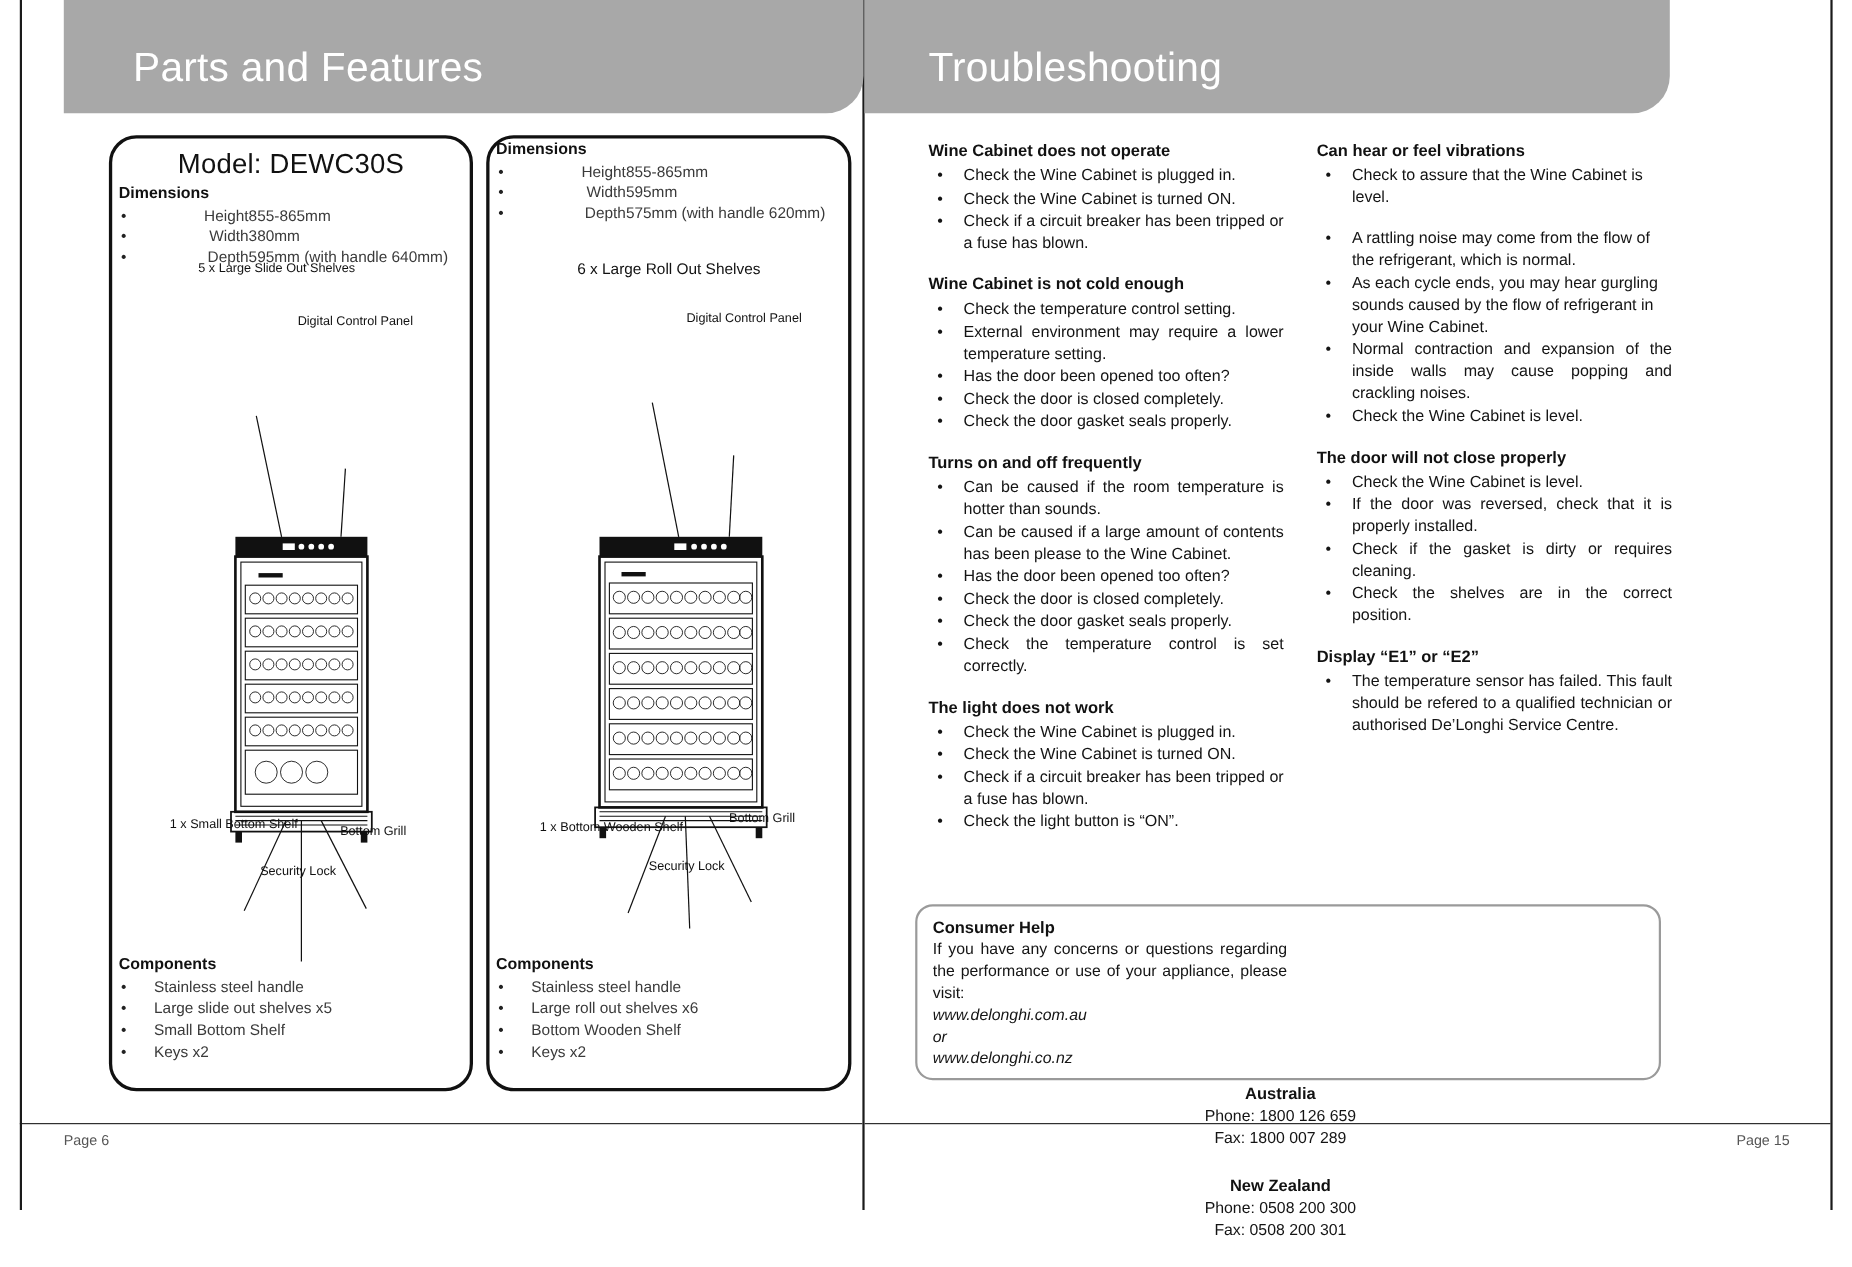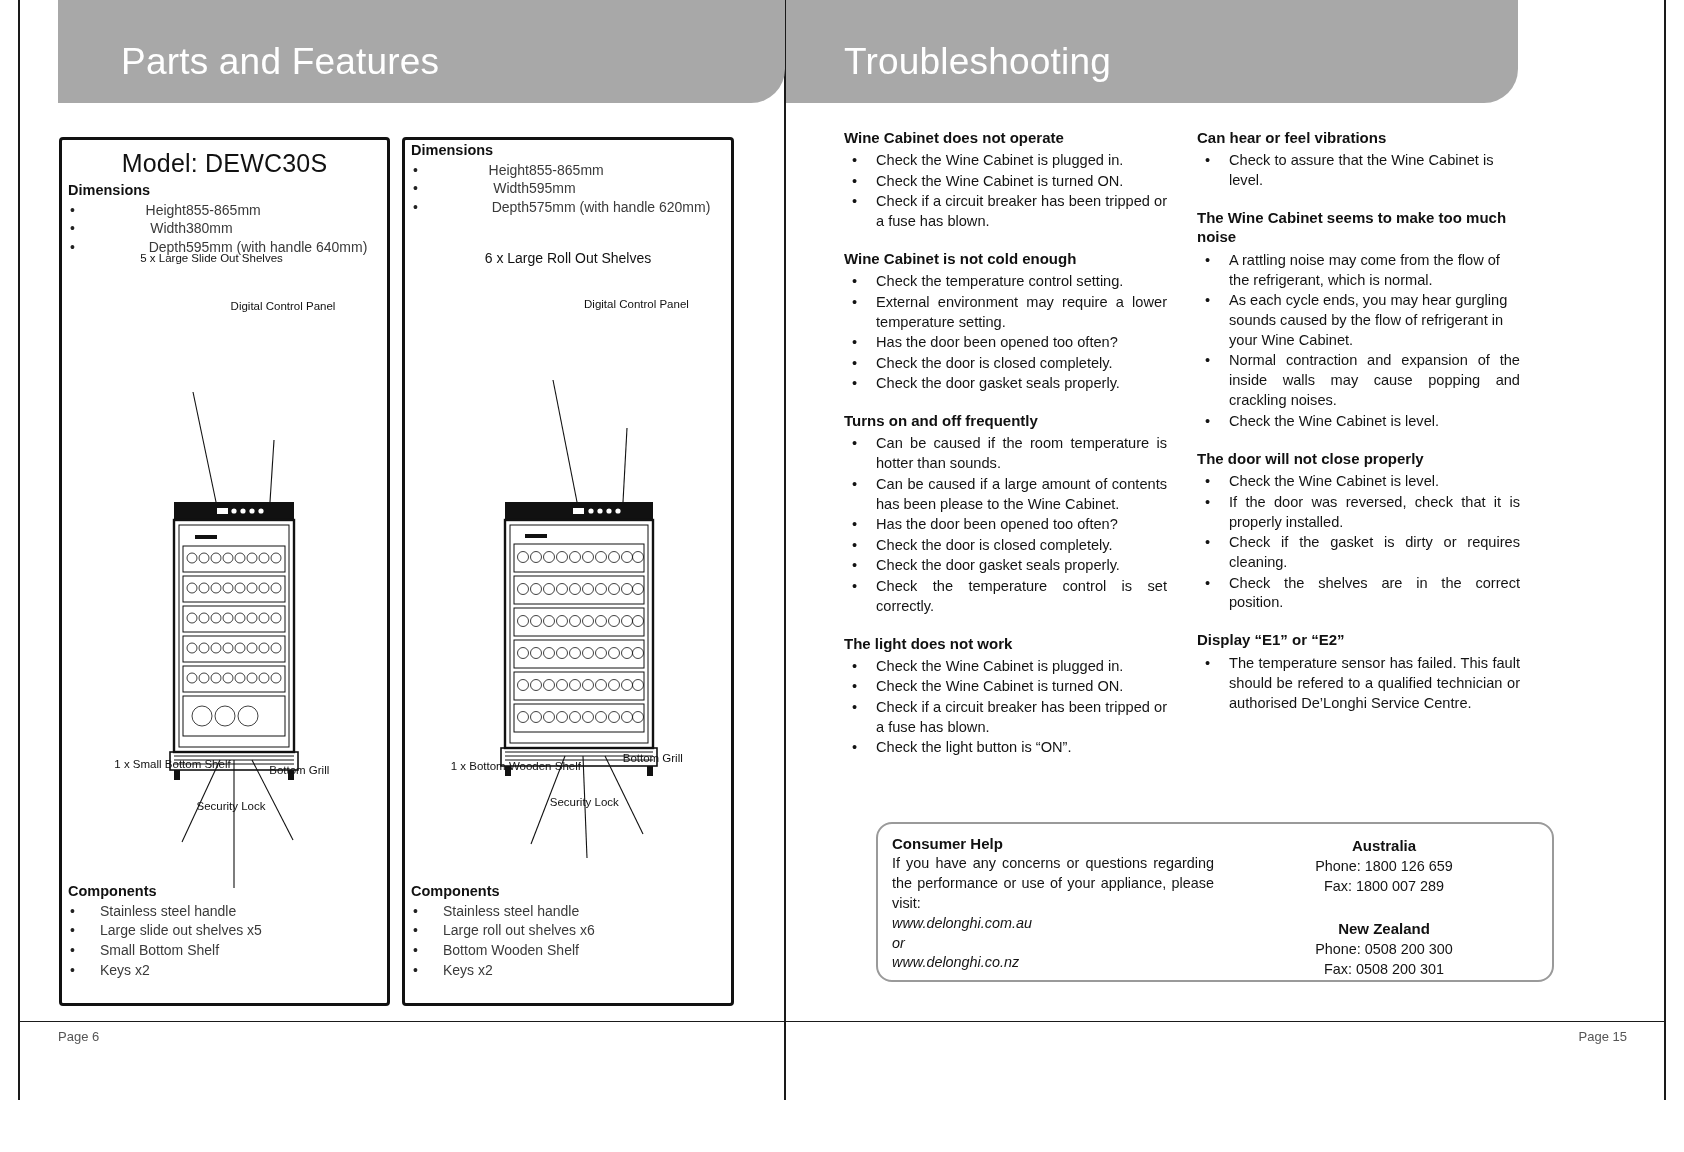--- a/index.html
+++ b/index.html
@@ -51,25 +51,26 @@
     font-weight: 300;
     letter-spacing: 0.2px;
     white-space: nowrap;
   }
   .banner.left  .banner-title { left: 63px; }
   .banner.right .banner-title { left: 58px; }
 
   
   .model-box {
     position: absolute;
-    top: 137px;
+    top: 123px;
     height: 869px;
     border: 3px solid #111;
-    border-radius: 4px;
+    border-radius: 25px;
     background: #fff;
+    margin-left: 40px;
   }
   .model-box.box-a { left: 59px;  width: 331px; }
   .model-box.box-b { left: 402px; width: 332px; }
 
   .model-title {
     text-align: center;
     font-size: 25px;
     font-weight: 400;
     color: #111;
     margin: 9px 0 4px 0;
@@ -134,28 +135,29 @@
     line-height: 1.37;
     margin-bottom: 0.5px;
   }
   .ts-item .bullet { width: 32px; flex: none; text-align: left; padding-left: 8px; }
   .ts-item .txt { flex: 1; text-align: justify; }
   .ts-item.nojust .txt { text-align: left; }
 
   
   .help-box {
     position: absolute;
-    left: 876px;
+    left: 832px;
     top: 822px;
     width: 678px;
     height: 160px;
     border: 2px solid #9a9a9a;
     border-radius: 16px;
     background: #fff;
     display: flex;
+    flex-direction: column;
   }
   .help-left  { width: 352px; padding: 11px 0 0 14px; }
   .help-right { flex: 1; padding: 11px 14px 0 0; text-align: center; }
   .help-title {
     font-size: 15px; font-weight: bold; color: #111; margin-bottom: 2px;
   }
   .help-p {
     font-size: 14.4px; color: #141414; line-height: 1.38; text-align: justify;
     margin: 0; width: 322px;
   }
@@ -608,21 +610,20 @@
         <div class="ts-h">Can hear or feel vibrations</div>
         <ul class="ts-list">
           <li class="ts-item nojust">
             <span class="bullet">•</span>
             <span class="txt">Check to assure that the Wine Cabinet is level.</span>
           </li>
         </ul>
       </div>
 
       <div class="ts-group">
-        <div class="ts-h">The Wine Cabinet seems to make too much noise</div>
         <ul class="ts-list">
           <li class="ts-item nojust">
             <span class="bullet">•</span>
             <span class="txt">A rattling noise may come from the flow of the refrigerant, which is normal.</span>
           </li>
           <li class="ts-item nojust">
             <span class="bullet">•</span>
             <span class="txt">As each cycle ends, you may hear gurgling sounds caused by the flow of refrigerant in your Wine Cabinet.</span>
           </li>
           <li class="ts-item">

